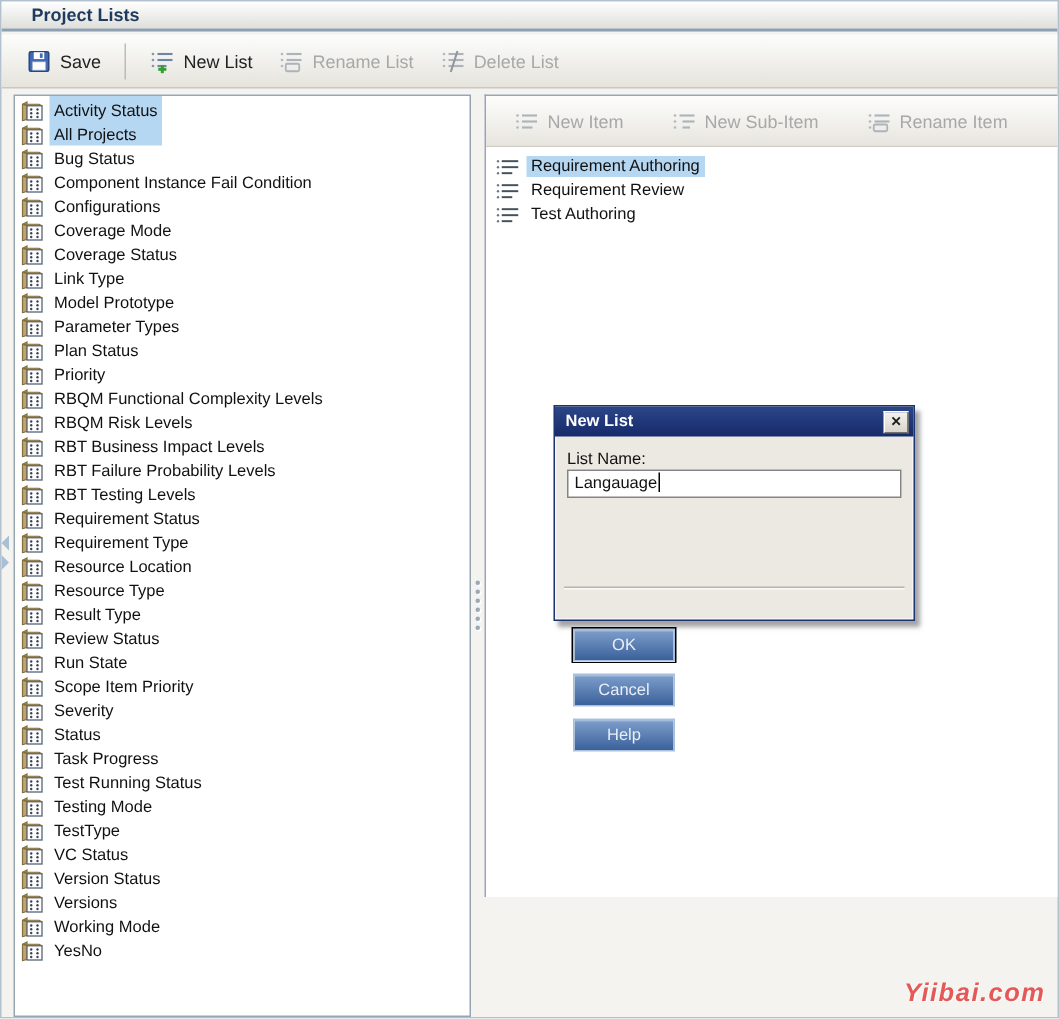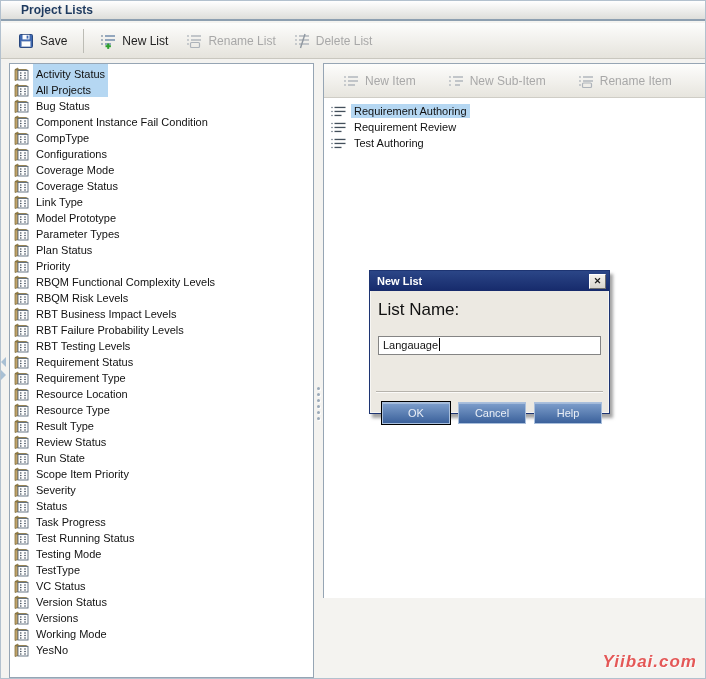--- a/index.html
+++ b/index.html
@@ -55,28 +55,28 @@
   .dialog { position:absolute; left:368px; top:269px; width:241px; height:144px;
     background:#ece9e2; border:1px solid #1d3472;
     box-shadow:inset 0 0 0 1px #f7f6f3, 3px 4px 3px rgba(90,90,90,0.55); }
   .dlg-title { height:20px; background:linear-gradient(#2b4687,#162a6b);
     display:flex; align-items:center; padding:0 3px 0 7px; }
   .dlg-title .txt { flex:1; color:#fff; font-weight:bold; font-size:11px; }
   .dlg-close { width:17px; height:15px; background:linear-gradient(#f4f2ed,#d8d5cd);
     border:1px solid; border-color:#ffffff #6f6f6f #6f6f6f #ffffff;
     font-size:9px; font-weight:bold; color:#1a1a1a; display:flex; align-items:center; justify-content:center; cursor:default; }
   .dlg-body { padding:9px 8px 0 8px; }
-  .dlg-label { font-size:17px; color:#111; margin-bottom:15px; }
+  .dlg-label { font-size:11px; color:#111; margin-bottom:0; }
   .input-wrap { position:relative; width:223px; height:19px; }
   .dlg-input { width:223px; height:19px; border:1px solid #848484; background:#fff;
     font-family:"Liberation Sans", sans-serif; font-size:11px; padding:1px 4px; color:#111; outline:none; }
   .caret { position:absolute; left:61px; top:3px; width:1px; height:13px; background:#000; }
   .dlg-sep { position:absolute; left:6px; right:6px; top:120px; height:2px;
     border-top:1px solid #b6b3ac; border-bottom:1px solid #fbfaf8; }
-  .dlg-buttons { position:absolute; left:12px; top:131px; display:flex; gap:8px; }
+  .dlg-buttons { position:absolute; left:12px; top:148px; display:flex; gap:8px;flex-direction:column; }
   .dlg-btn { width:68px; height:22px; background:linear-gradient(#7e9fcc,#3b619b);
     border:1px solid #a9bfdc; color:#e9eef6; font-size:11px;
     display:flex; align-items:center; justify-content:center; cursor:default;
     box-shadow:inset 0 1px 0 rgba(255,255,255,0.3); }
   .dlg-btn.focused { box-shadow:0 0 0 1px #000, inset 0 1px 0 rgba(255,255,255,0.3); }
 
   
   .watermark { position:absolute; right:8px; bottom:6px; font-size:17px; font-weight:bold;
     font-style:italic; color:#e23d3d; letter-spacing:1px; opacity:0.85;
     text-shadow:1px 1px 0 rgba(255,255,255,0.8); }
@@ -208,34 +208,20 @@
           <path d="M1 2.5 L4 1 L4 12.5 L1 13.5 Z" fill="#c2a469" stroke="#82703f" stroke-width="0.8"></path>
           <path d="M1 2.5 L12 2.5 L14 3.5 L4 3.5 Z" fill="#c2a469" stroke="#82703f" stroke-width="0.8"></path>
           <rect x="4" y="3.5" width="10" height="9.5" fill="#fdfdfd" stroke="#5c6b7a" stroke-width="0.9"></rect>
           <circle cx="6.8" cy="6" r="0.8" fill="#3a4756"></circle>
             <circle cx="11" cy="6" r="0.8" fill="#3a4756"></circle>
           <circle cx="6.8" cy="8.5" r="0.8" fill="#3a4756"></circle>
             <circle cx="11" cy="8.5" r="0.8" fill="#3a4756"></circle>
           <circle cx="6.8" cy="11" r="0.8" fill="#3a4756"></circle>
             <circle cx="11" cy="11" r="0.8" fill="#3a4756"></circle>
         </svg>
-        <span class="lbl">CompType</span>
-      </div>
-        <div class="lrow">
-        <svg class="licon" viewBox="0 0 15 14">
-          <path d="M1 2.5 L4 1 L4 12.5 L1 13.5 Z" fill="#c2a469" stroke="#82703f" stroke-width="0.8"></path>
-          <path d="M1 2.5 L12 2.5 L14 3.5 L4 3.5 Z" fill="#c2a469" stroke="#82703f" stroke-width="0.8"></path>
-          <rect x="4" y="3.5" width="10" height="9.5" fill="#fdfdfd" stroke="#5c6b7a" stroke-width="0.9"></rect>
-          <circle cx="6.8" cy="6" r="0.8" fill="#3a4756"></circle>
-            <circle cx="11" cy="6" r="0.8" fill="#3a4756"></circle>
-          <circle cx="6.8" cy="8.5" r="0.8" fill="#3a4756"></circle>
-            <circle cx="11" cy="8.5" r="0.8" fill="#3a4756"></circle>
-          <circle cx="6.8" cy="11" r="0.8" fill="#3a4756"></circle>
-            <circle cx="11" cy="11" r="0.8" fill="#3a4756"></circle>
-        </svg>
         <span class="lbl">Configurations</span>
       </div>
         <div class="lrow">
         <svg class="licon" viewBox="0 0 15 14">
           <path d="M1 2.5 L4 1 L4 12.5 L1 13.5 Z" fill="#c2a469" stroke="#82703f" stroke-width="0.8"></path>
           <path d="M1 2.5 L12 2.5 L14 3.5 L4 3.5 Z" fill="#c2a469" stroke="#82703f" stroke-width="0.8"></path>
           <rect x="4" y="3.5" width="10" height="9.5" fill="#fdfdfd" stroke="#5c6b7a" stroke-width="0.9"></rect>
           <circle cx="6.8" cy="6" r="0.8" fill="#3a4756"></circle>
             <circle cx="11" cy="6" r="0.8" fill="#3a4756"></circle>
           <circle cx="6.8" cy="8.5" r="0.8" fill="#3a4756"></circle>

